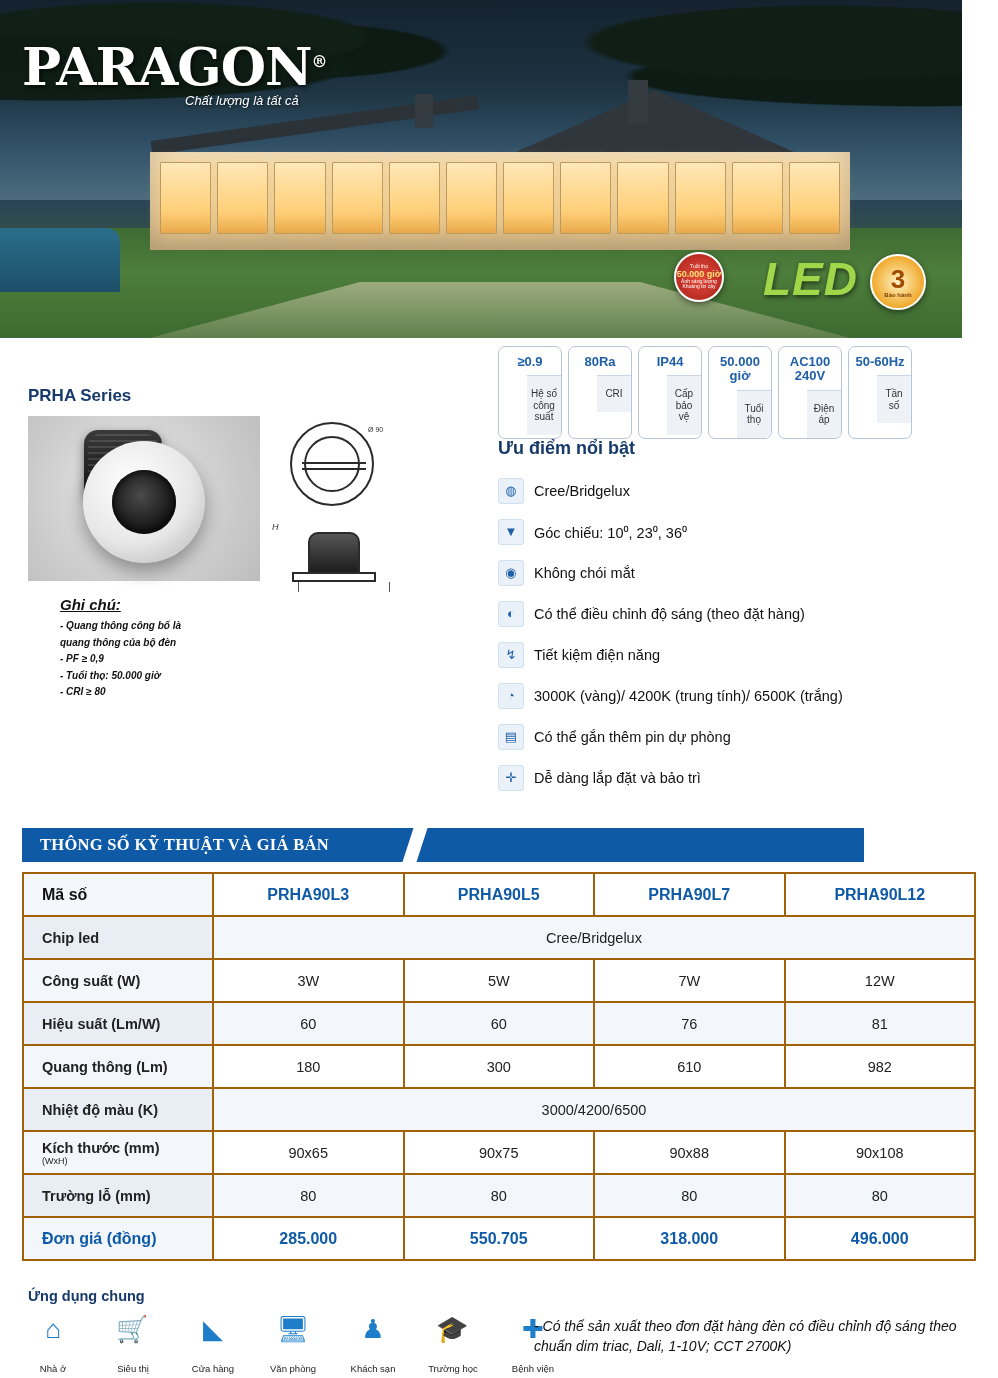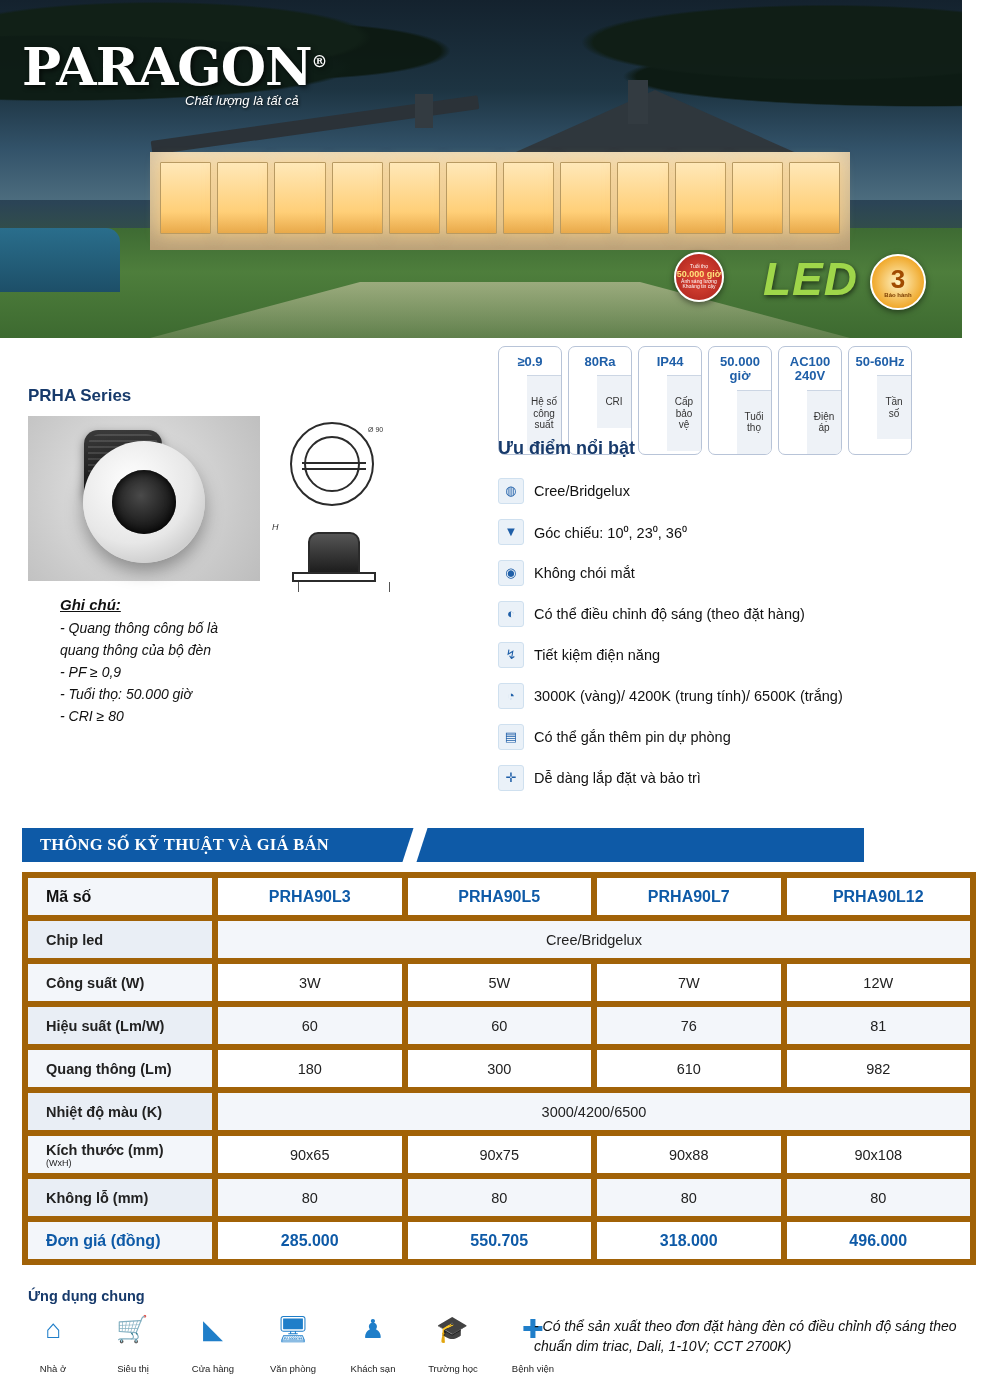--- a/index.html
+++ b/index.html
@@ -191,37 +191,37 @@
     position:absolute; left:6px; bottom:-10px; width:92px; height:10px;
     border-left:1px solid #555; border-right:1px solid #555;
   }
 
   .note { position:absolute; left:28px; top:258px; width:300px;margin-left:32px; }
   .note h4 {
     margin:0 0 6px 0; font-size:15px; font-style:italic; font-weight:bold;
     color:#111; text-decoration: underline;
   }
   .note p {
-    margin:0 0 3px 0; font-size:14px; font-style:italic; color:#111; line-height:1.35;
+    margin:0 0 3px 0; font-size:10px; font-style:italic; color:#111; line-height:1.35;font-weight:bold;
   }
 
   
   .chips {
     position:absolute; left:498px; top:8px; display:flex; gap:6px;
   }
   .chip {
     width:64px; border:1px solid #b8c4d8; border-radius:7px; overflow:hidden;
     text-align:center; background:#fff;
   }
   .chip .v {
     font-size:13px; color:#1f5fa8; padding:8px 2px 6px; font-weight:bold; line-height:1.1;
   }
   .chip .k {
     font-size:10px; color:#333; background:#eef2f7; border-top:1px solid #ccd6e4;
-    padding:20px 2px; line-height:1.15; min-height:28px;
+    padding:12px 2px; line-height:1.15; min-height:28px;
     display:flex; align-items:center; justify-content:center;margin-left:28px;
   }
 
   .feat-title {
     position:absolute; left:498px; top:100px;
     font-size:18px; font-weight:bold; color:#173a6b;
   }
   .features { position:absolute; left:498px; top:132px; width:480px; }
   .feat {
     display:flex; align-items:center; gap:10px; height:41px;
@@ -250,21 +250,21 @@
   .sec-head .notch {
     position:absolute; left:386px; top:0; width:14px; height:34px;
     background:#fff; transform: skewX(-18deg);
   }
 
   table.spec {
     position:absolute; left:22px; top:872px; width:954px;
     border-collapse:collapse; table-layout:fixed;
   }
   table.spec td {
-    border:6px solid #a16207; height:43px; text-align:center;
+    border:2px solid #a16207; height:43px; text-align:center;
     font-size:14.5px; color:#222;
   }
   table.spec td.lbl {
     text-align:left; padding-left:18px; font-weight:bold; font-size:14.5px;
     width:190px; background:#f3f6fa;
   }
   table.spec td.lbl small { font-weight:normal; font-size:9px; display:block; }
   table.spec tr.head td { font-weight:bold; font-size:16px; color:#0e5aa7; }
   table.spec tr.head td.lbl { color:#111; }
   table.spec tr.price td { font-weight:bold; font-size:16px; color:#0e5aa7; }
@@ -481,21 +481,21 @@
       <td class="lbl">
         <span>Kích thước (mm)</span>
         <small>(WxH)</small>
       </td>
       <td>90x65</td>
       <td>90x75</td>
       <td>90x88</td>
       <td>90x108</td>
     </tr>
     <tr class="alt">
-      <td class="lbl">Không lỗ (mm)</td>
+      <td class="lbl">Trường lỗ (mm)</td>
       <td>80</td>
       <td>80</td>
       <td>80</td>
       <td>80</td>
     </tr>
     <tr class="price">
       <td class="lbl">Đơn giá (đồng)</td>
       <td>285.000</td>
       <td>550.705</td>
       <td>318.000</td>

